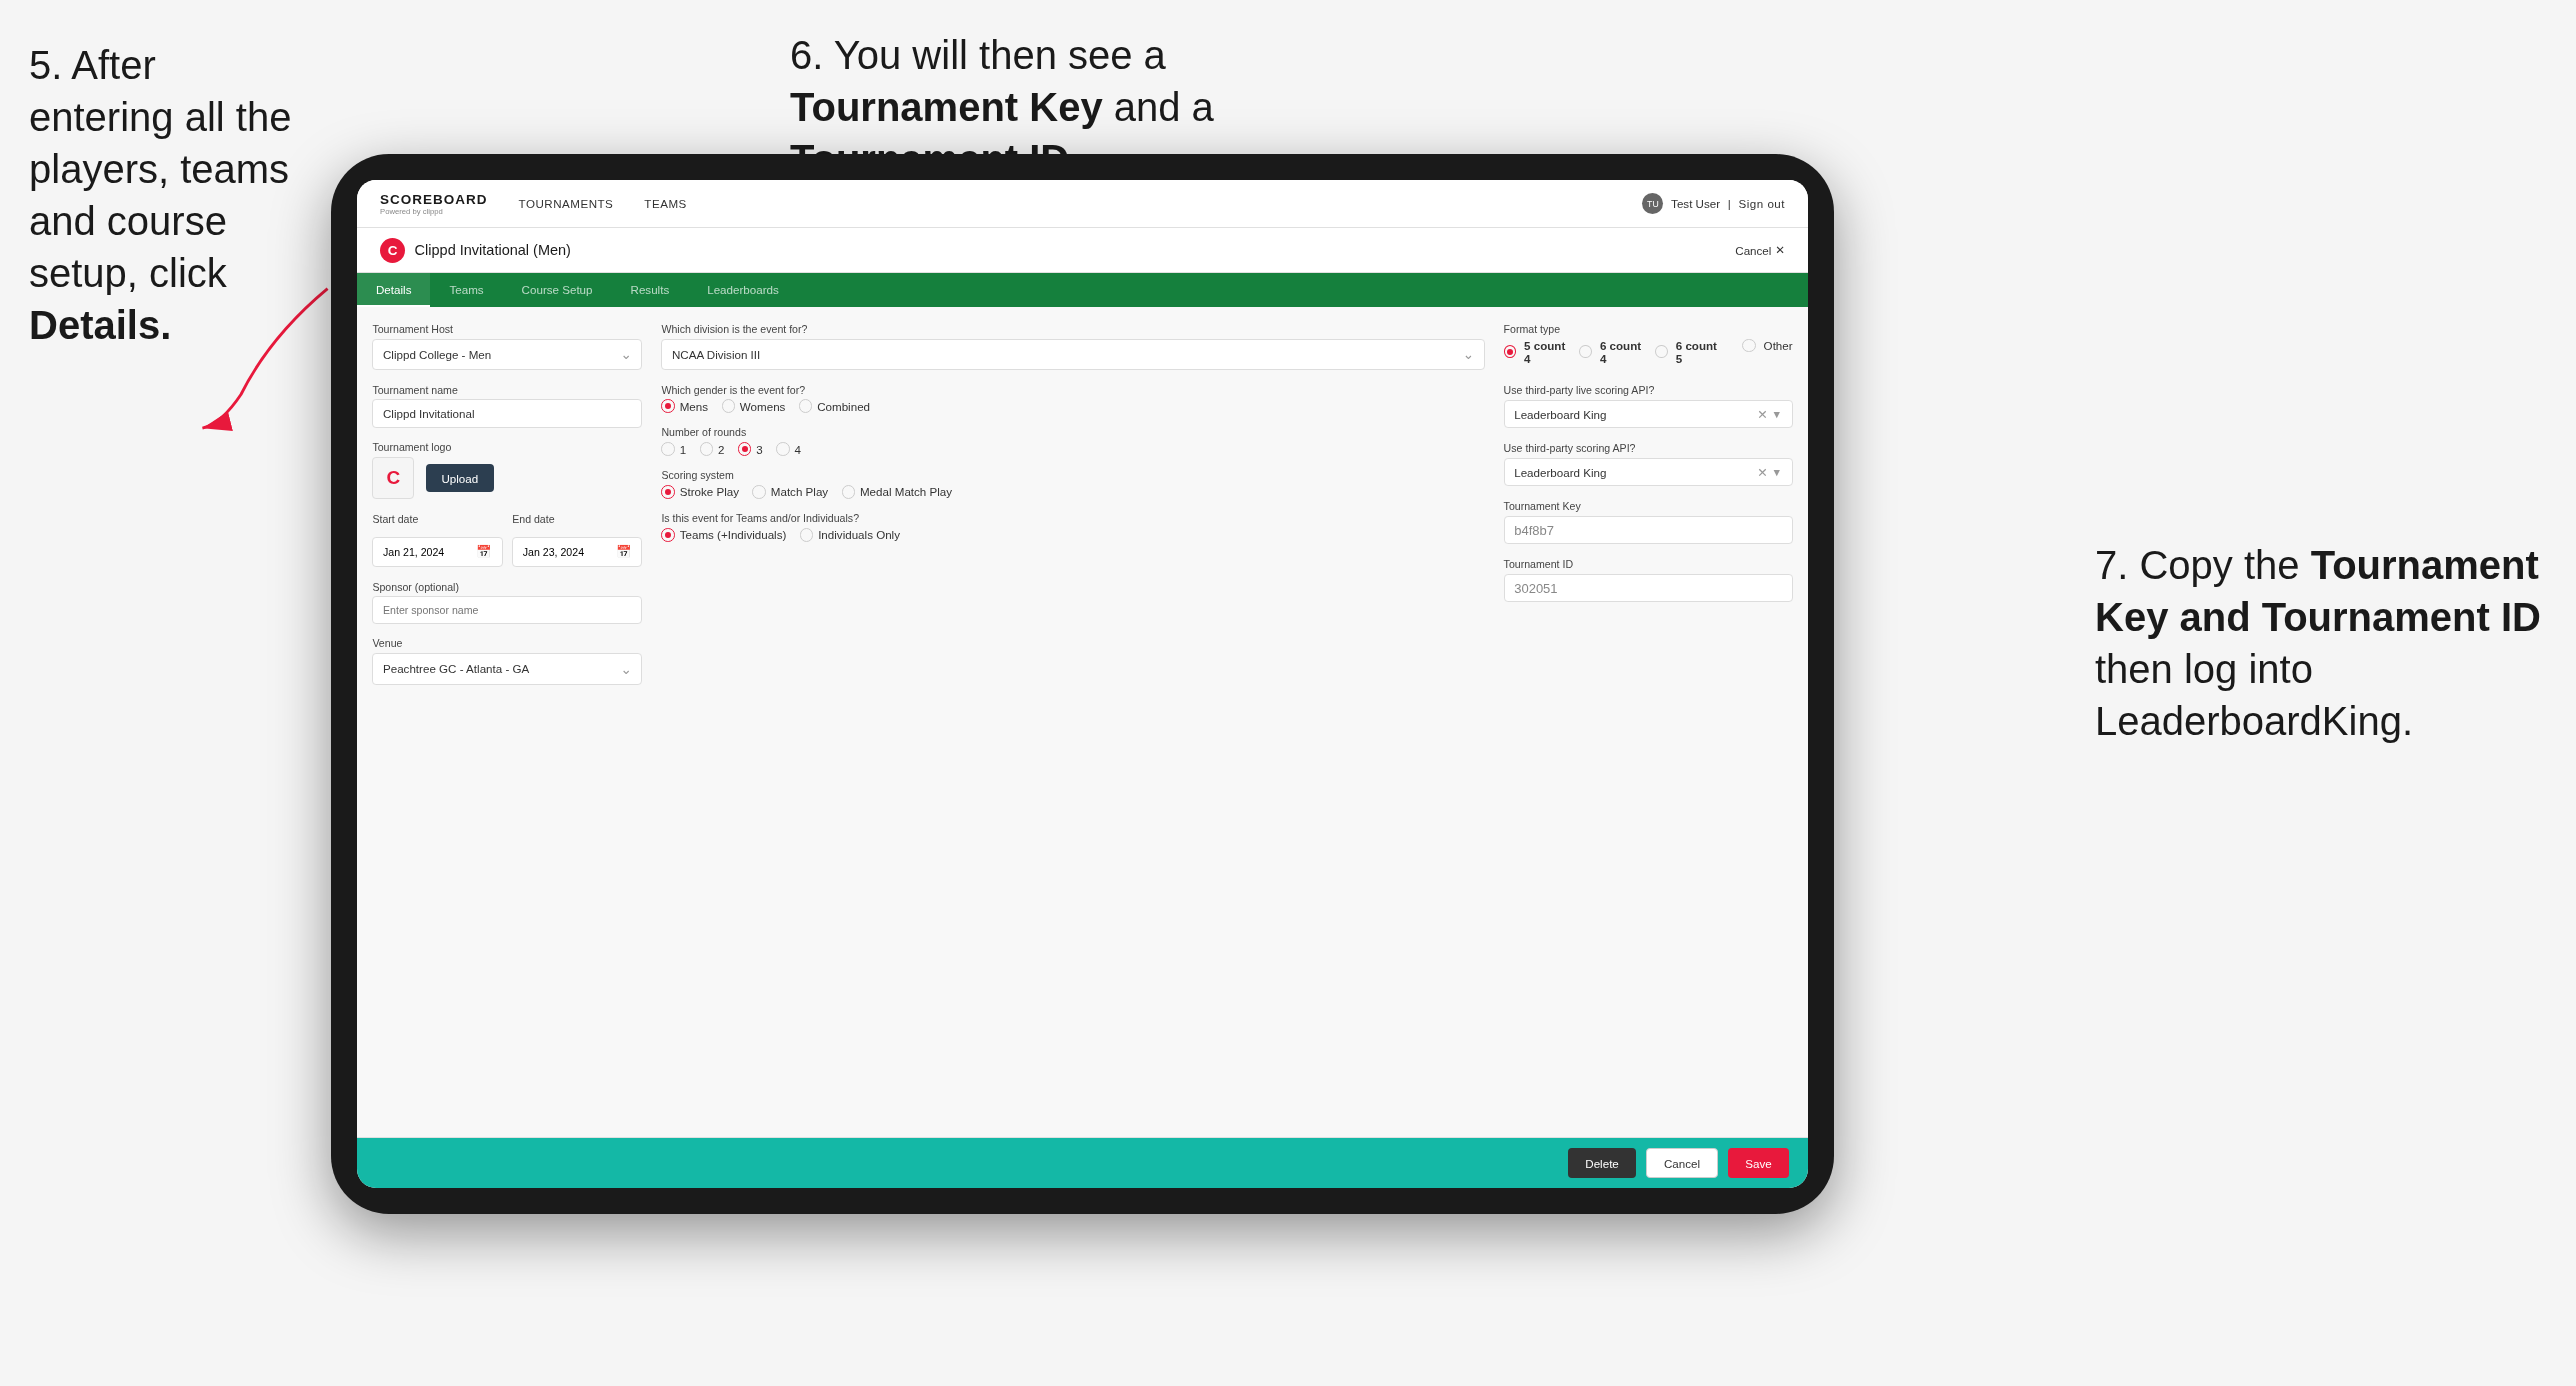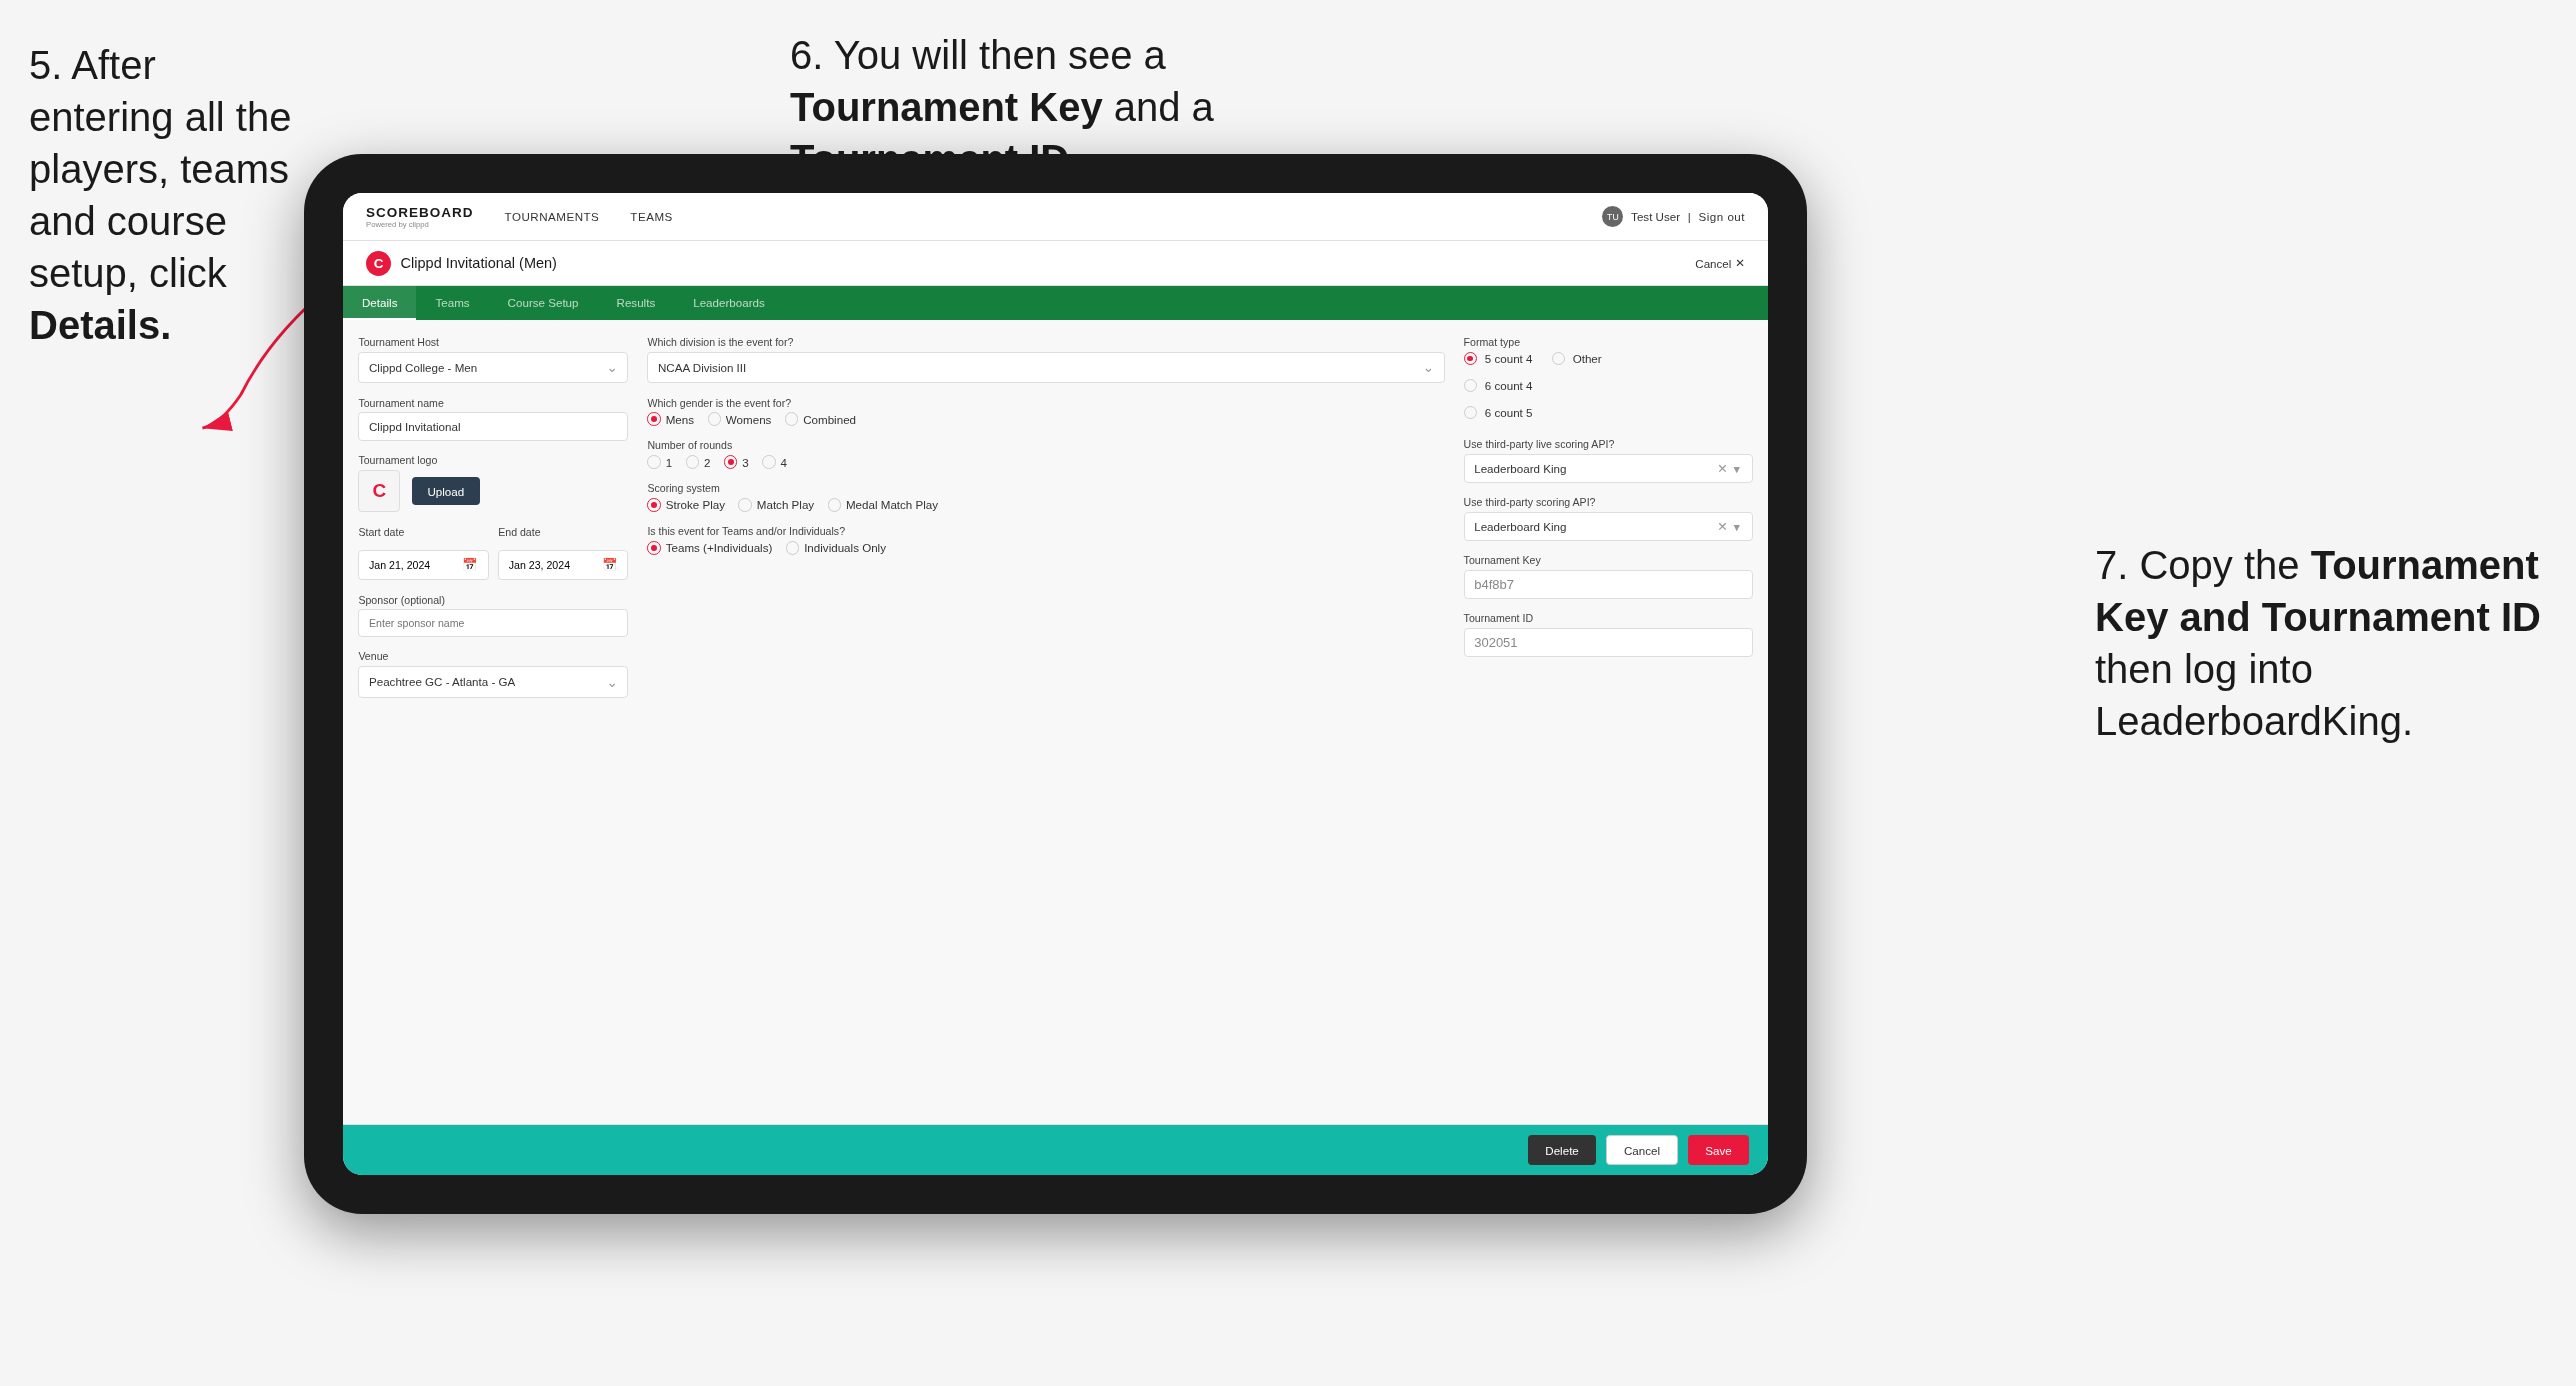--- a/index.html
+++ b/index.html
@@ -37,26 +37,26 @@
     .annotation-right {
       top: 539px;
       right: 19px;
       width: 462px;
     }
 
     
     .tablet {
       position: absolute;
       top: 154px;
-      left: 304px;
+      left: 331px;
       width: 1503px;
       height: 1060px;
       background: #1a1a1a;
       border-radius: 58px;
-      padding: 39px;
+      padding: 26px;
       box-shadow: 0 19px 58px rgba(0,0,0,0.4);
     }
 
     .tablet-screen {
       width: 100%;
       height: 100%;
       background: #fff;
       border-radius: 19px;
       overflow: hidden;
       display: flex;
@@ -666,21 +666,21 @@
         </div>
 
       </div>
 
       <div class="right-col">
 
         <div class="field-group">
           <span class="field-label">Format type</span>
 
           <div style="display:flex; gap:19px;">
-            <div style="display:flex;flex-direction:column;gap:7.7px;">
+            <div style="display:flex;flex-direction:row;gap:7.7px;font-weight:bold;">
               <div class="format-option">
                 <div class="radio-circle selected"></div>
                 <span>5 count 4</span>
               </div>
               <div class="format-option">
                 <div class="radio-circle"></div>
                 <span>6 count 4</span>
               </div>
               <div class="format-option">
                 <div class="radio-circle"></div>

